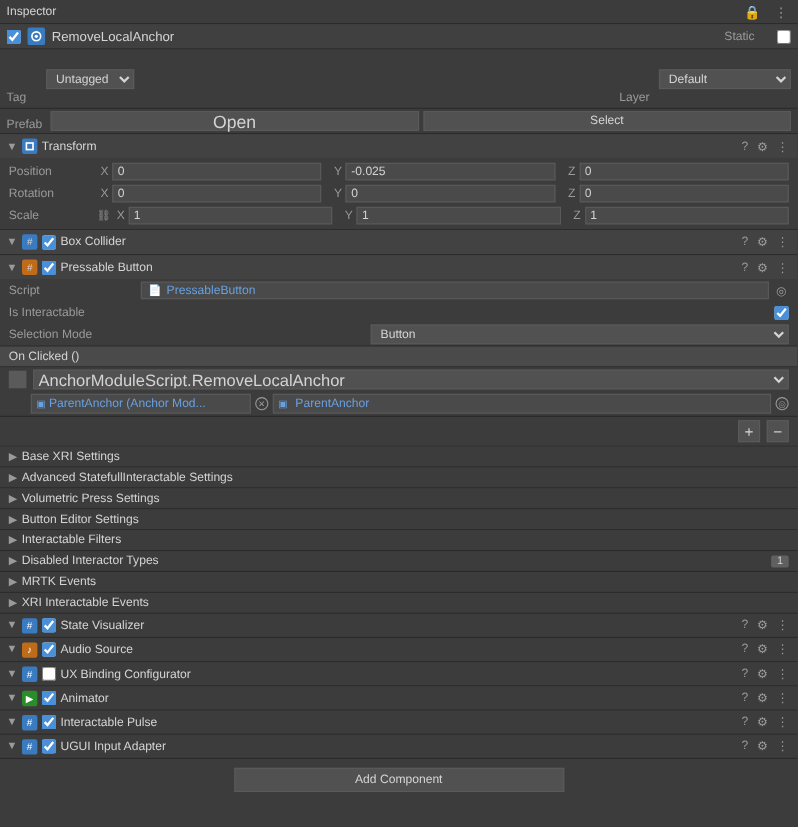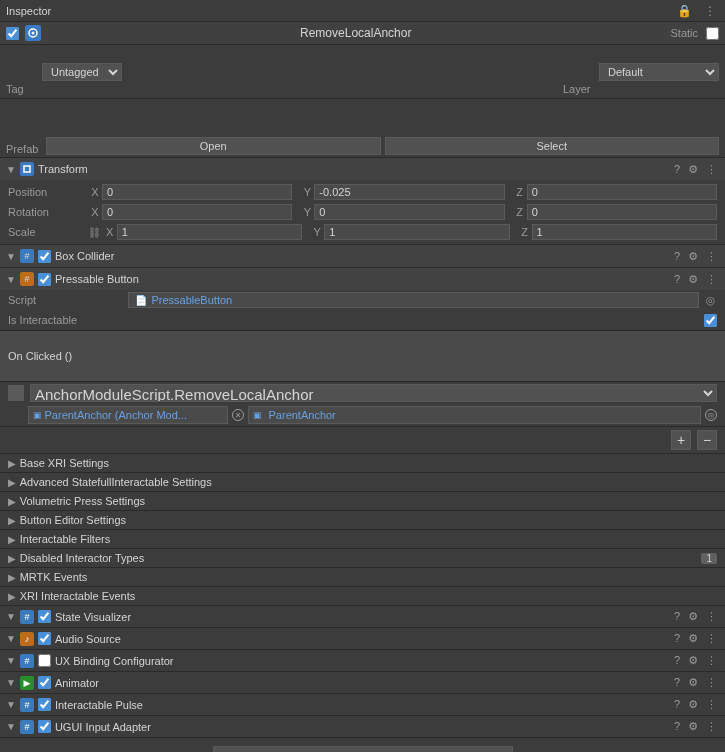--- a/index.html
+++ b/index.html
@@ -55,26 +55,25 @@
       border-radius: 2px;
       display: flex;
       align-items: center;
       justify-content: center;
       font-size: 9px;
     }
     .go-name {
       font-size: 12px;
       color: #d4d4d4;
       flex: 1;
-      text-align: center;
     }
     .static-area {
       display: flex;
       align-items: center;
-      gap: 8px;
+      gap: 20px;
     }
     .static-label { font-size: 11px; color: #9a9a9a; }
     .tag-layer-row {
       background: #3c3c3c;
       display: flex;
       align-items: center;
       padding: 3px 6px;
       gap: 8px;
       border-bottom: 1px solid #2a2a2a;
     }
@@ -94,37 +93,36 @@
       display: flex;
       align-items: flex-end;
       padding: 2px 6px;
       border-bottom: 1px solid #2a2a2a;
     }
     .prefab-label { color: #9a9a9a; font-size: 11px; min-width: 40px; }
     .prefab-btn {
       background: #515151;
       border: 1px solid #5a5a5a;
       color: #d4d4d4;
-      font-size: 11px;
+      font-size: 16px;
       padding: 1px 12px;
       cursor: pointer;
       height: 18px;
       flex: 1;
       margin-right: 4px;
     }
     .select-btn {
       background: #515151;
       border: 1px solid #5a5a5a;
       color: #d4d4d4;
       font-size: 11px;
       padding: 1px 12px;
       cursor: pointer;
       height: 18px;
       flex: 1;
-      margin-top: 36px;
     }
     
     .component-section {
       border-bottom: 1px solid #2a2a2a;
     }
     .component-header {
       background: #424242;
       display: flex;
       align-items: center;
       padding: 3px 6px;
@@ -242,21 +240,21 @@
       color: #d4d4d4;
       font-size: 11px;
       height: 18px;
       min-width: 380px;
       padding: 0 4px;
       cursor: pointer;
     }
     
     .on-clicked-header {
       background: #4a4a4a;
-      padding: 19px 8px;
+      padding: 3px 8px;
       font-size: 11px;
       color: #d4d4d4;
       border-top: 1px solid #2a2a2a;
       border-bottom: 1px solid #2a2a2a;
     }
     .event-row {
       display: flex;
       align-items: center;
       padding: 2px 8px;
       background: #3c3c3c;
@@ -519,20 +517,26 @@
       <span>PressableButton</span>
     </div>
     <span class="comp-tool-btn" style="margin-left:4px">◎</span>
   </div>
 
   <div class="bool-row">
     <span class="bool-label">Is Interactable</span>
     <input type="checkbox" class="checkbox-native" checked="" style="">
   </div>
 
+  <div class="sel-mode-row">
+    <span class="sel-label">Selection Mode</span>
+    <select class="sel-dropdown">
+      <option>Button</option>
+    </select>
+  </div>
 
   <div class="on-clicked-header">
     <span>On Clicked ()</span>
   </div>
 
   <div class="event-row">
     <div style="width:16px;height:16px;background:#5a5a5a;margin-right:2px;"></div>
     <select class="function-dropdown">
       <option>AnchorModuleScript.RemoveLocalAnchor</option>
     </select>

